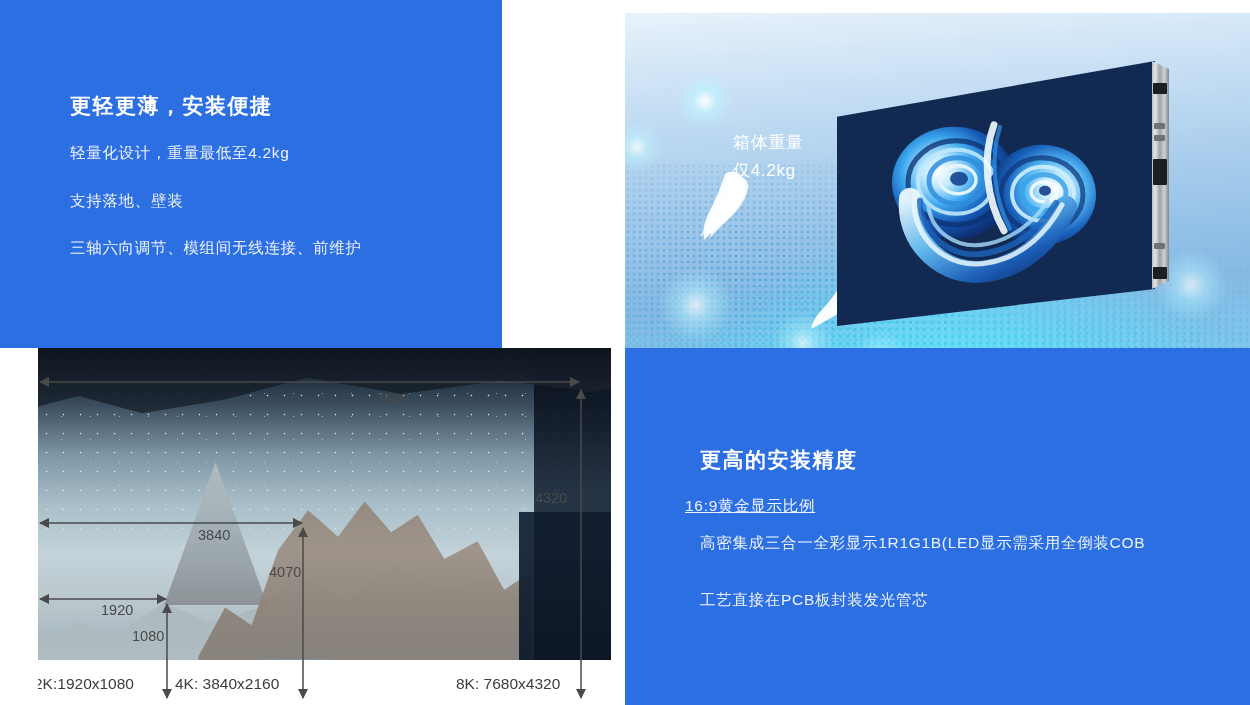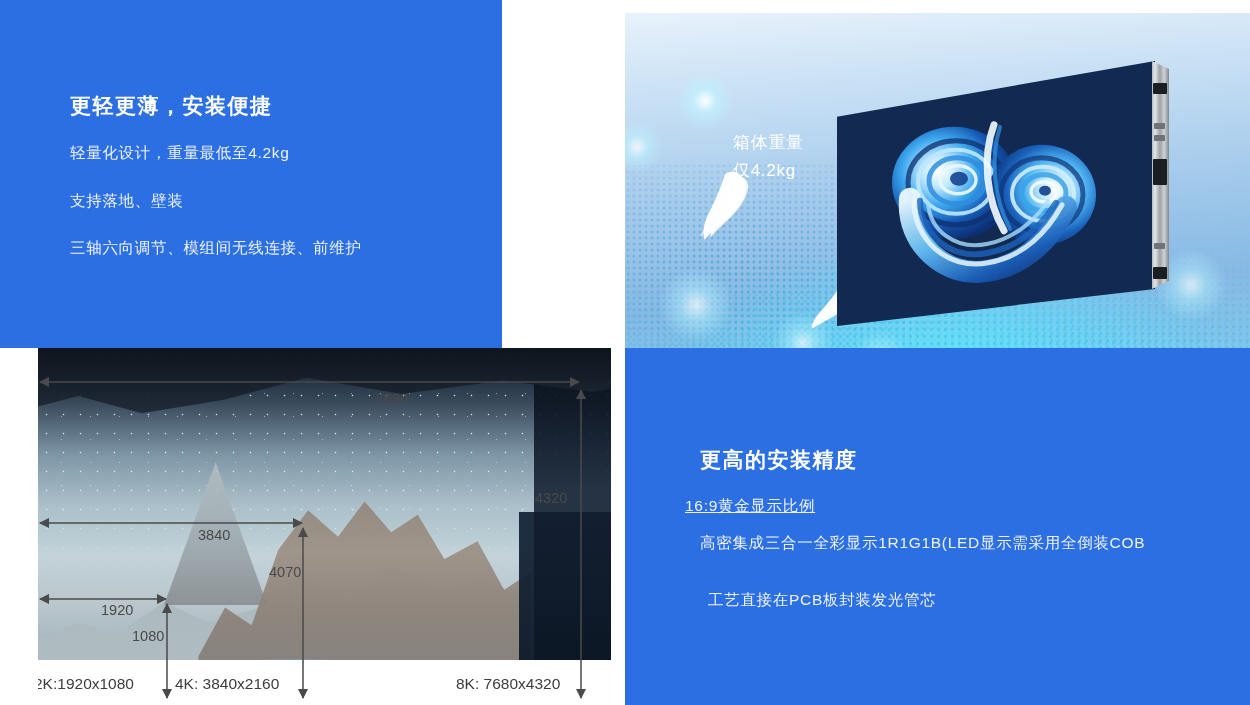--- a/index.html
+++ b/index.html
@@ -363,16 +363,16 @@
 
     <div class="res-caption" id="cap-2k">2K:1920x1080</div>
     <div class="res-caption" id="cap-4k">4K: 3840x2160</div>
     <div class="res-caption" id="cap-8k">8K: 7680x4320</div>
   </div>
 
   <div class="quad" id="q-br">
     <div class="panel-title" id="br-title" style="left:75px;top:98px;">更高的安装精度</div>
     <div class="panel-line" id="br-l1" style="left:60px;top:148px;text-decoration:underline;">16:9黄金显示比例</div>
     <div class="panel-line" id="br-l2" style="left:75px;top:185px;">高密集成三合一全彩显示1R1G1B(LED显示需采用全倒装COB</div>
-    <div class="panel-line" id="br-l3" style="left:83px;top:242px;">工艺直接在PCB板封装发光管芯</div>
+    <div class="panel-line" id="br-l3" style="left:75px;top:242px;">工艺直接在PCB板封装发光管芯</div>
   </div>
 
 </div>
 
 </body></html>

